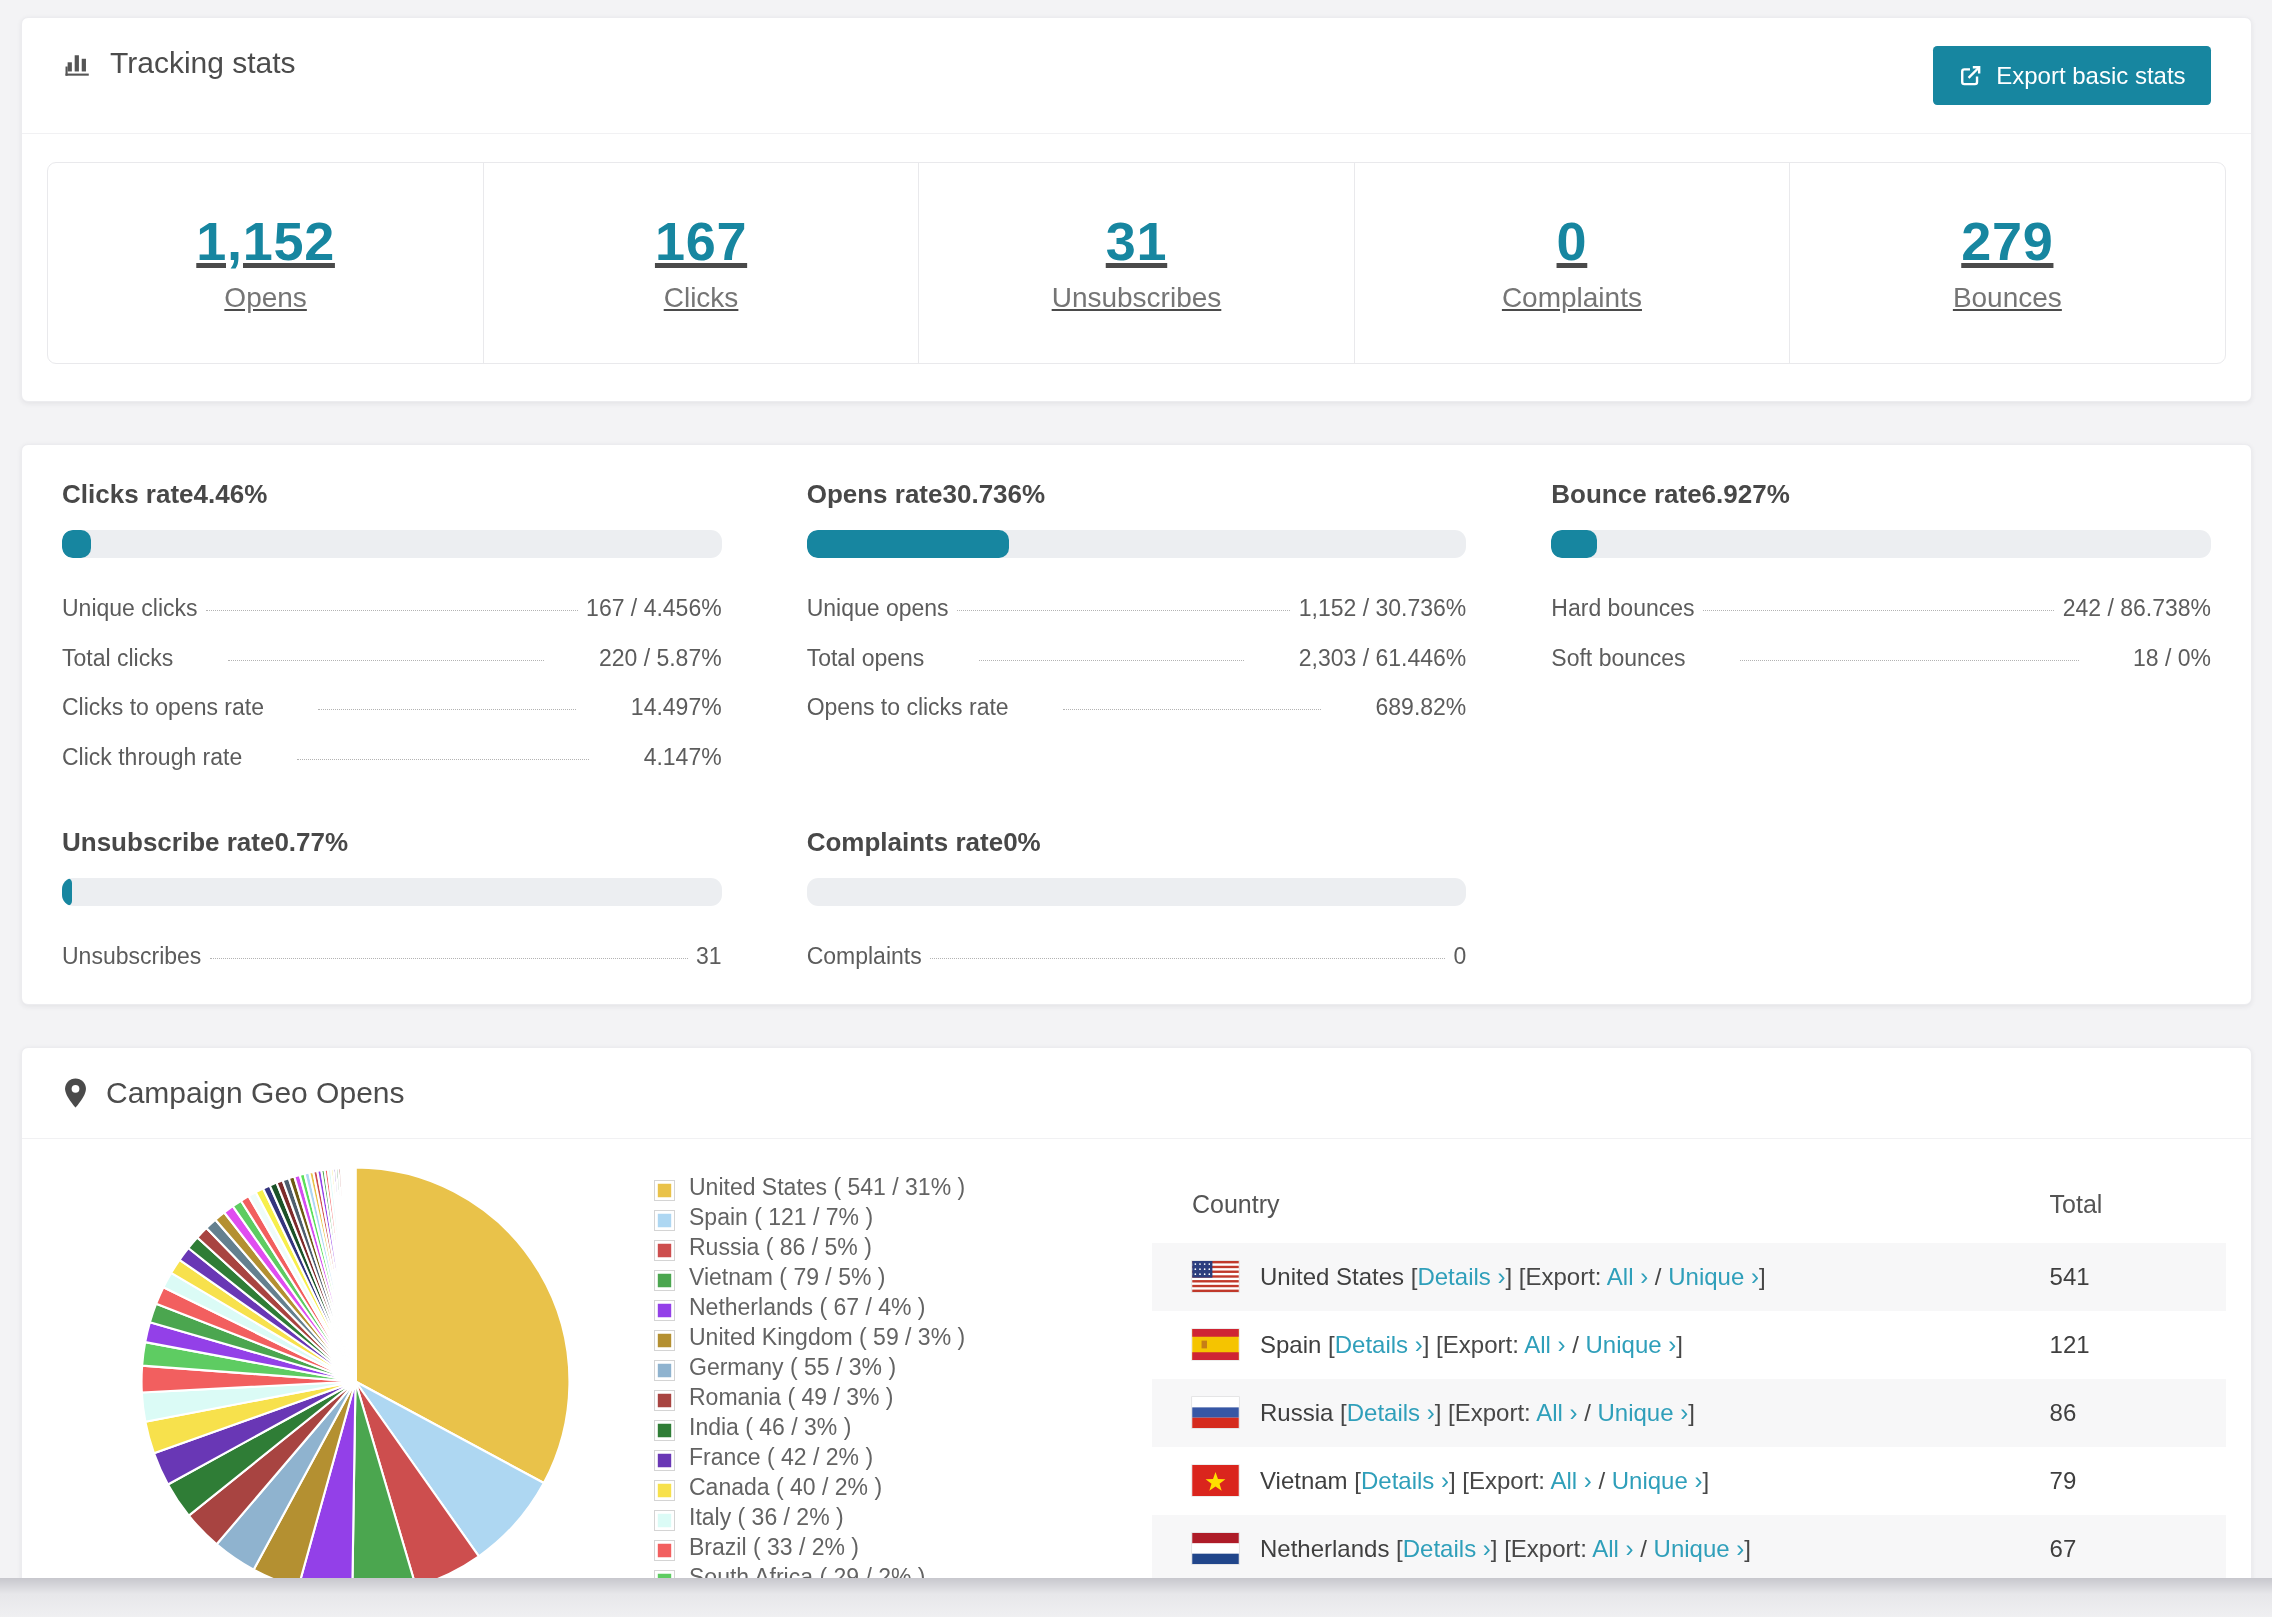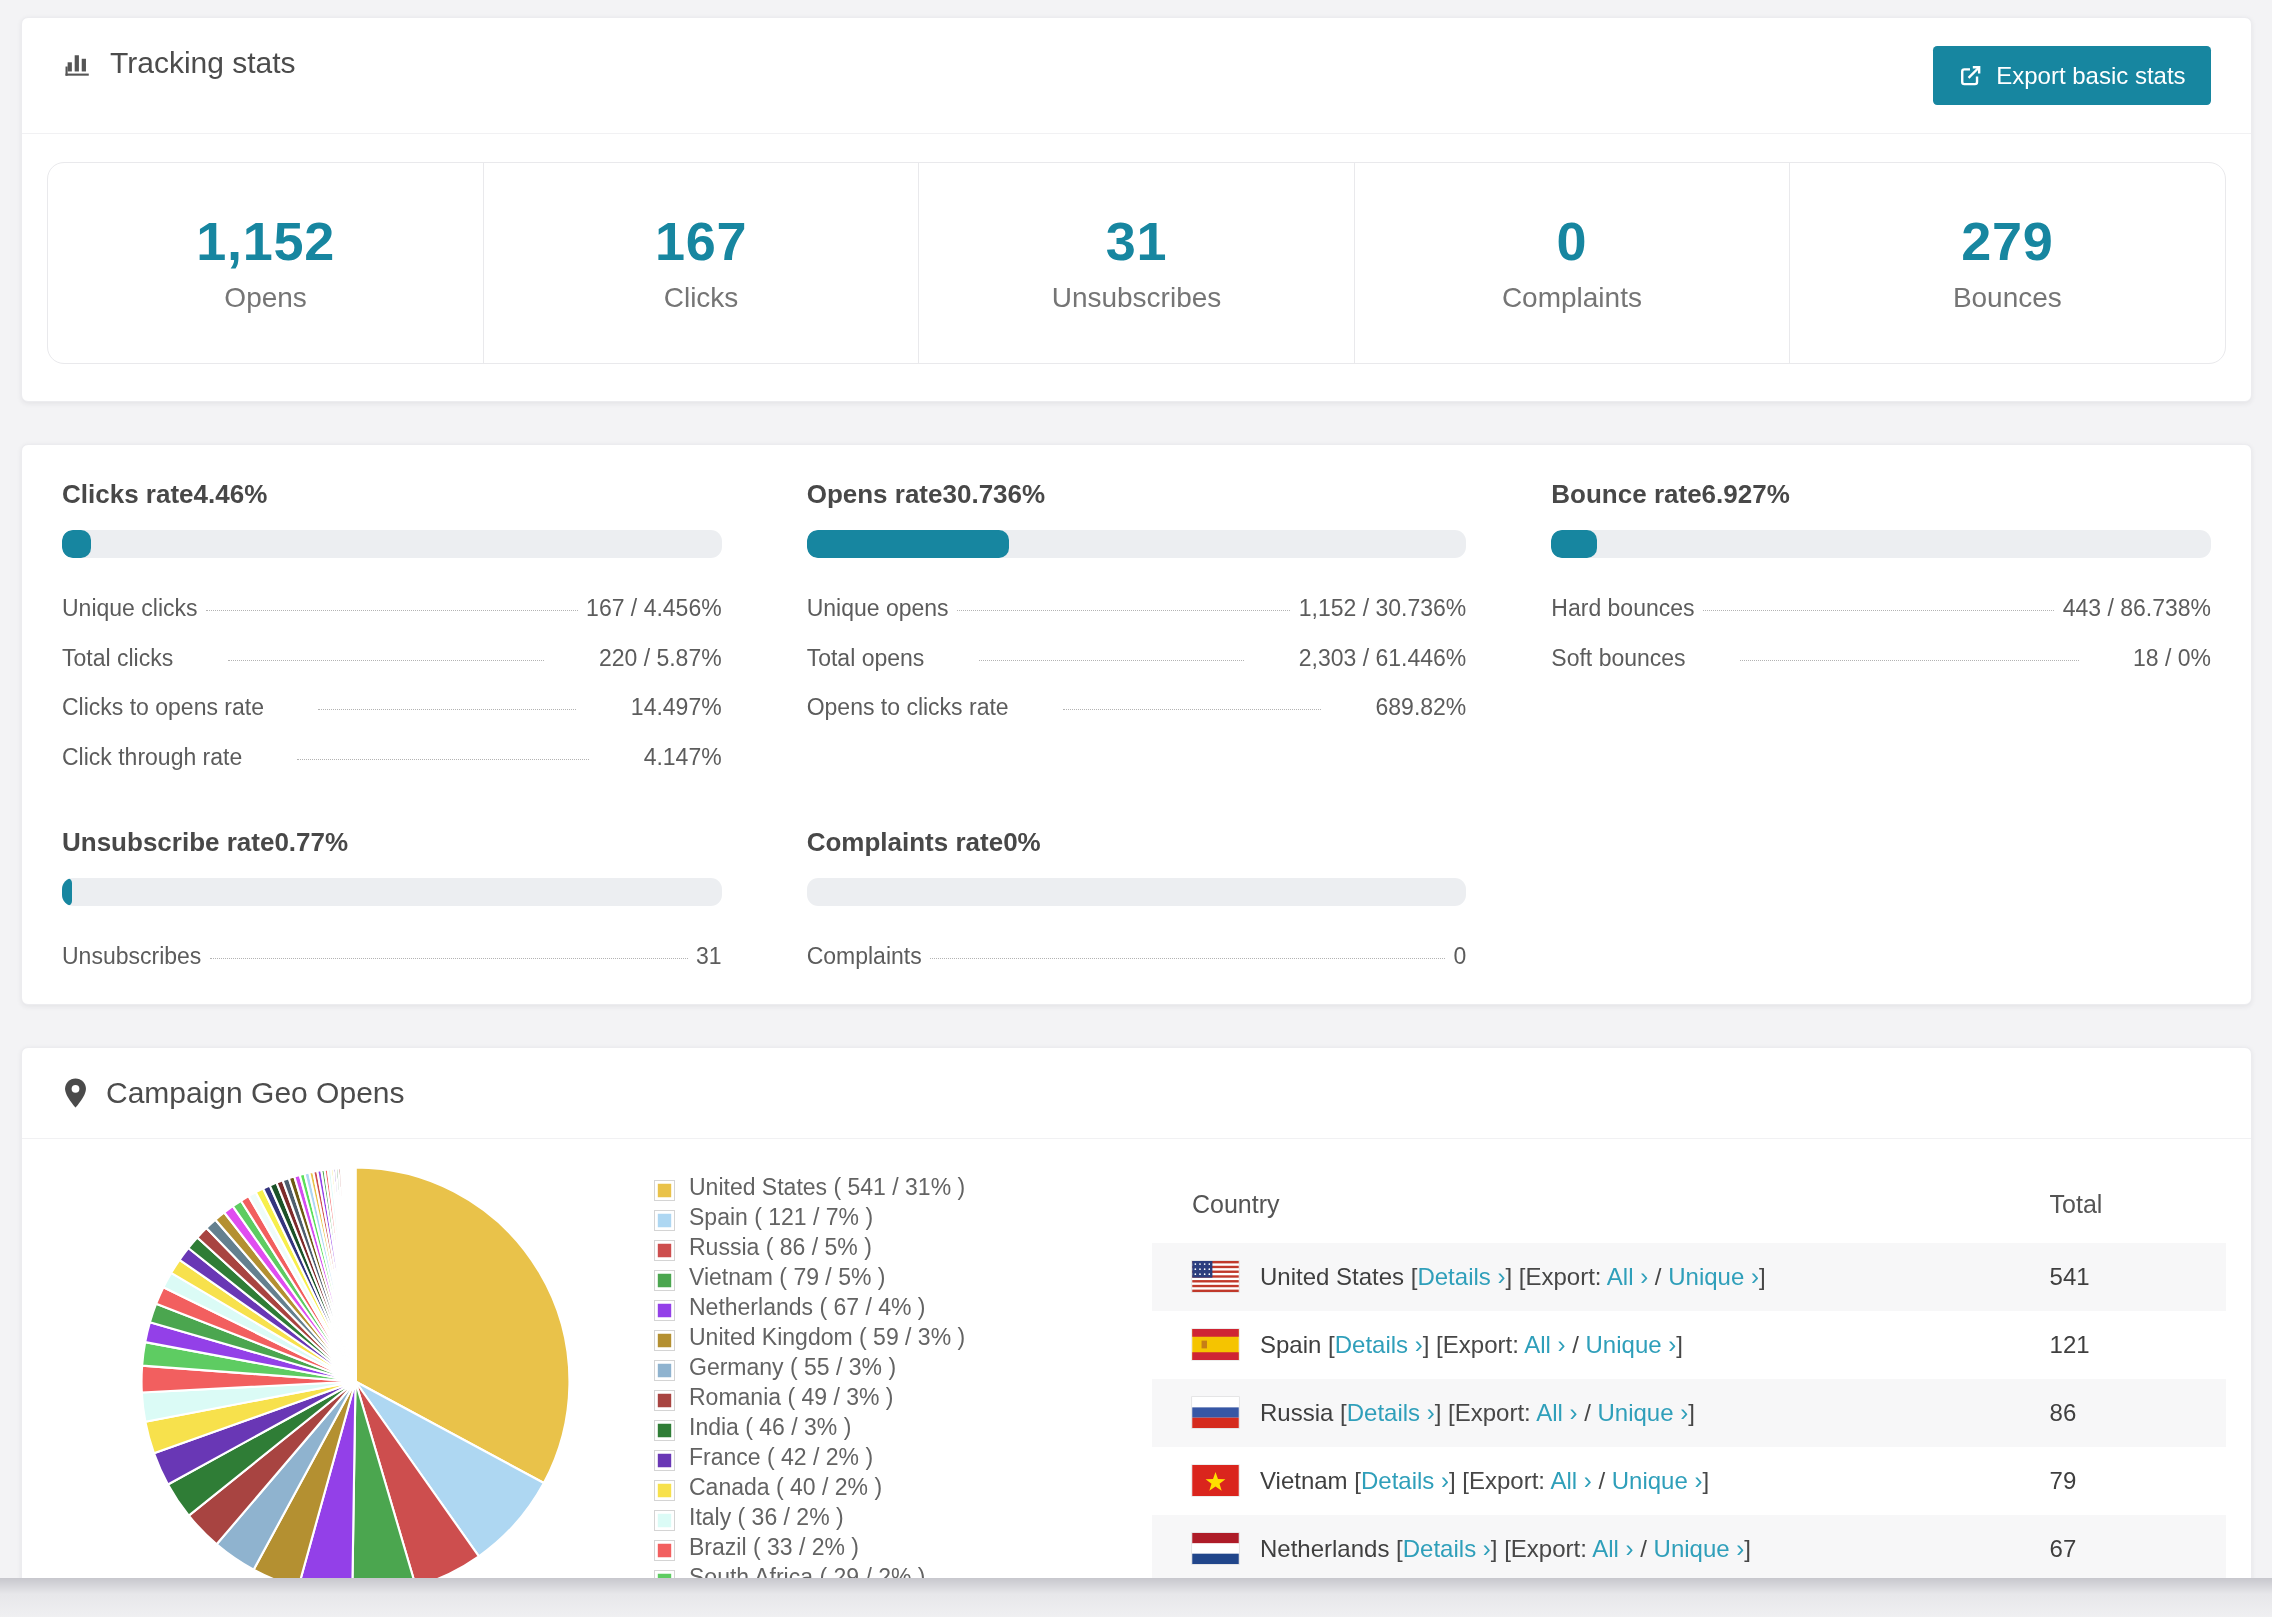--- a/index.html
+++ b/index.html
@@ -38,21 +38,22 @@
     border: none; border-radius: 4.2px;
     padding: 15.5px 25.4px; font-size: 24px;
     font-family: inherit; cursor: pointer;
   }
 
   
   .stats-row {
     display: flex;
     margin: 28px 25.4px 37px 25.4px;
     border: 0.7px solid #e9e9ec;
-    border-radius: 17px;
+    border-radius: 9px;
+    text-decoration: underline;
   }
   .stat-box {
     flex: 1; text-align: center; padding: 47px 7px 49px 7px;
     border-left: 0.7px solid #e9e9ec;
   }
   .stat-box:first-child { border-left: none; }
   .stat-value { font-size: 54px; font-weight: 700; color: var(--accent, #1786a0); letter-spacing: 0.7px; }
   .stat-label { font-size: 28px; color: #757575; margin-top: 10px; }
 
   
@@ -229,21 +230,21 @@
           <div class="rate-head">
             <span class="rate-name">Bounce rate</span>
             <span class="rate-value">6.927%</span>
           </div>
           <div class="rate-bar">
             <div class="rate-fill" style="width: max(6.927%, 10px);"></div>
           </div>
           <div class="drow">
             <span class="dlabel">Hard bounces</span>
             <span class="leader"></span>
-            <span class="dval">443 / 86.738%</span>
+            <span class="dval">242 / 86.738%</span>
           </div>
           <div class="drow">
             <span class="dlabel">Soft bounces</span>
             <span class="leader"></span>
             <span class="dval">18 / 0%</span>
           </div>
         </div>
         <div class="rate-block">
           <div class="rate-head">
             <span class="rate-name">Unsubscribe rate</span>

